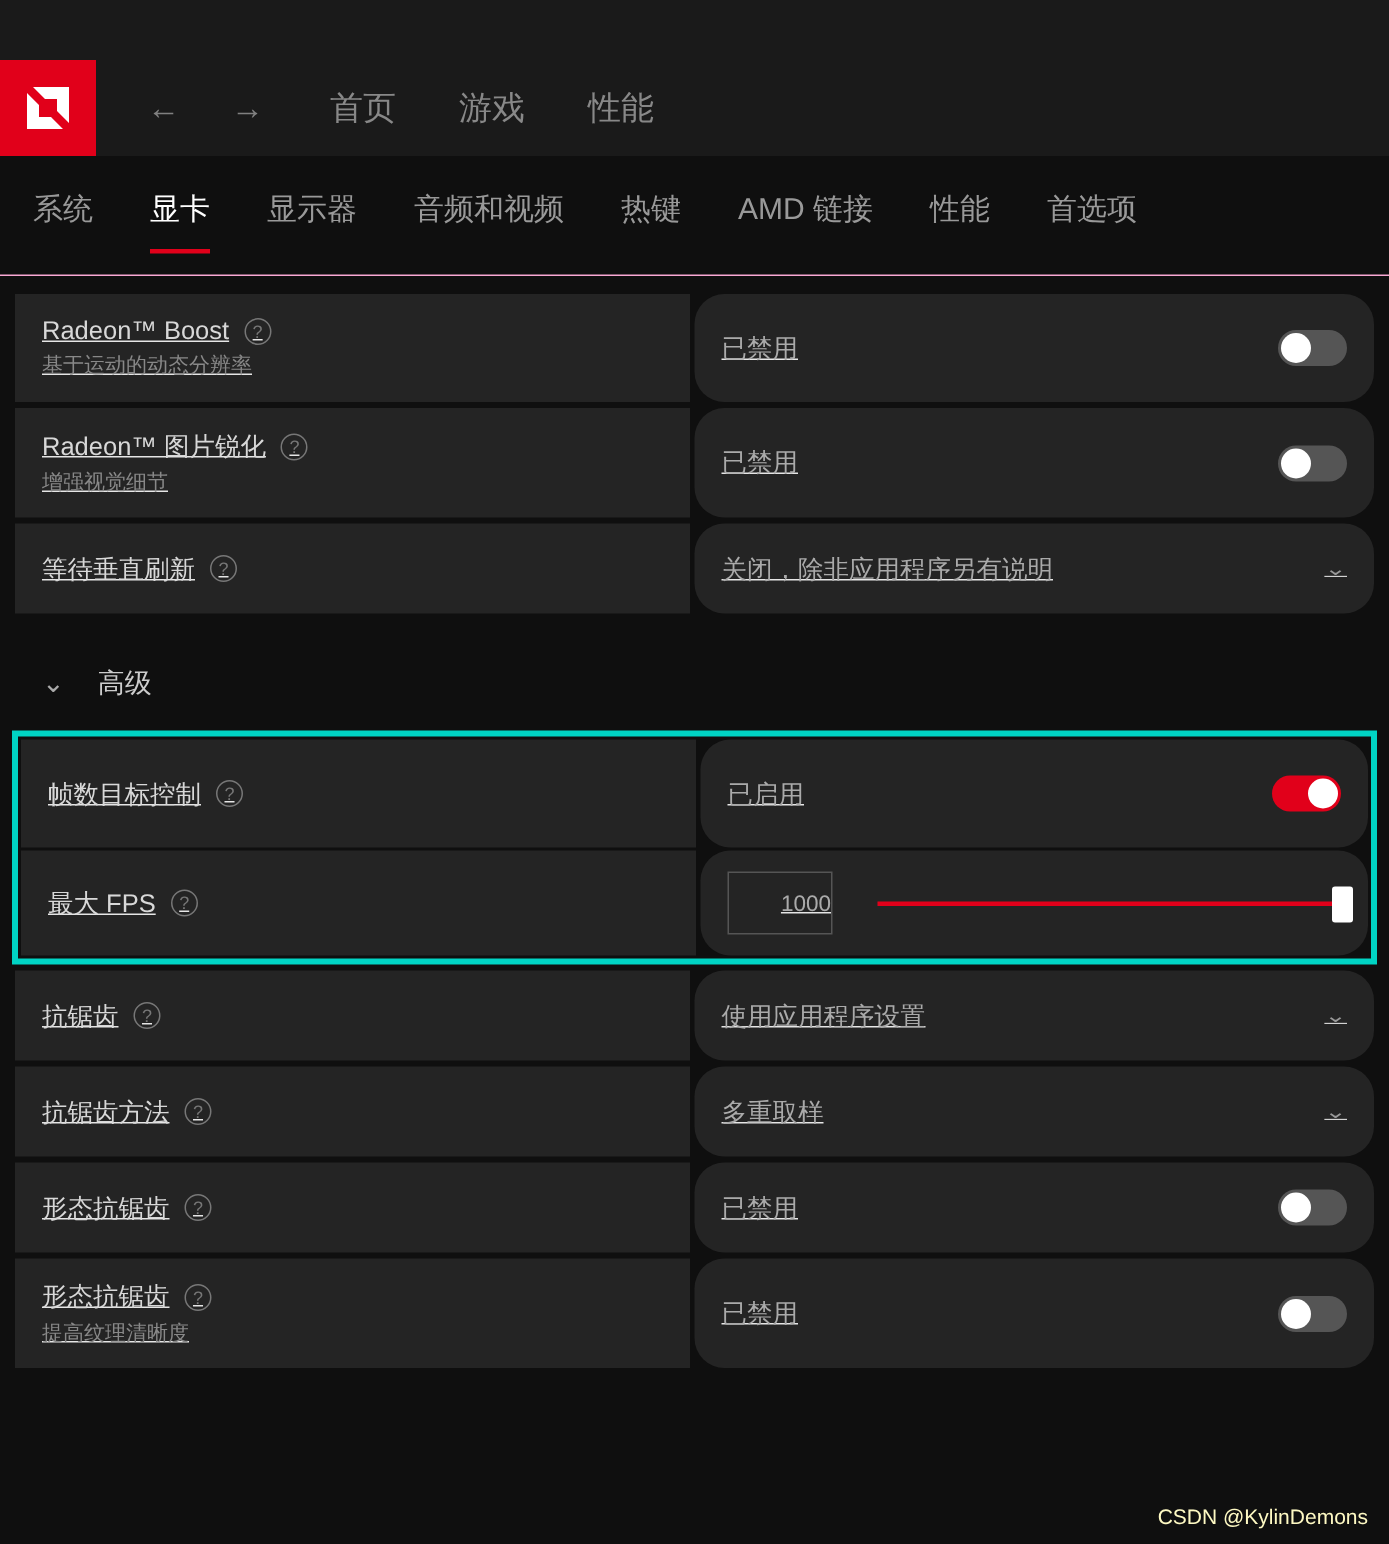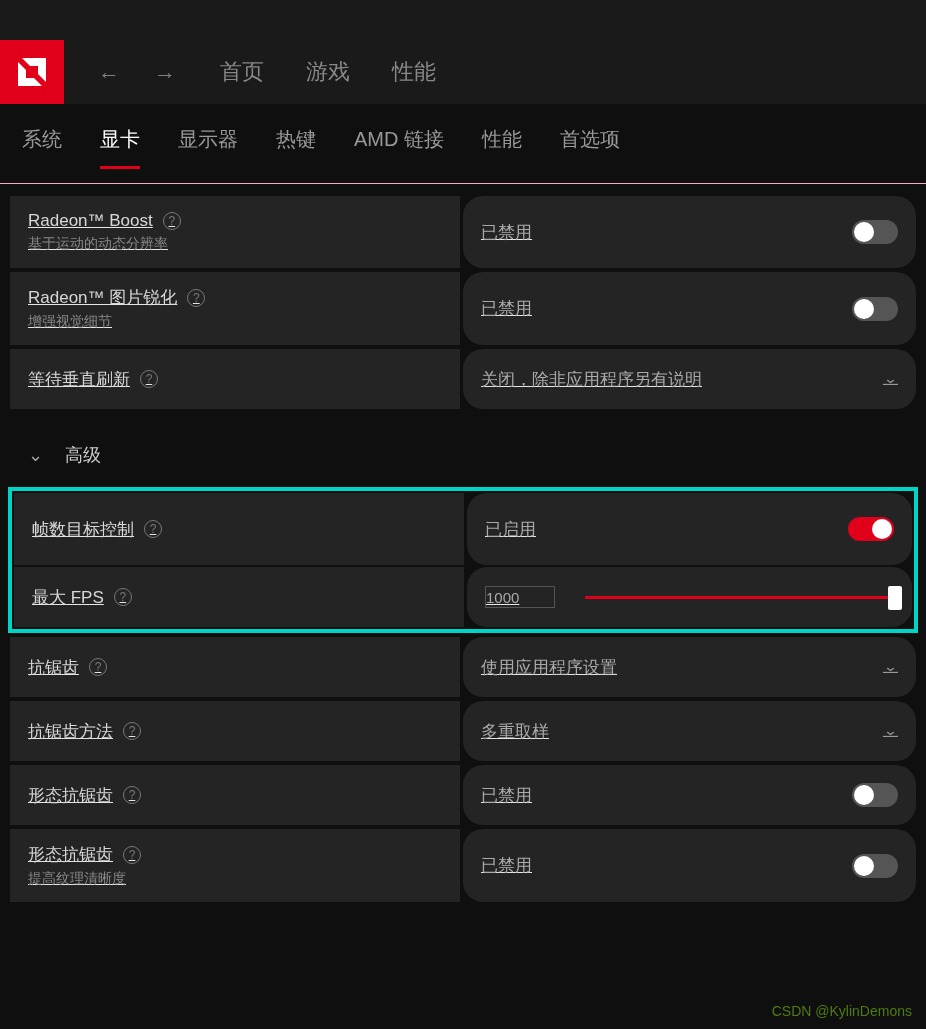--- a/index.html
+++ b/index.html
@@ -103,39 +103,39 @@
 }
 .chev-down { color: #aaa; font-size: 18px; }
 .highlight-box {
   border: 4px solid #00d4c4;
   margin: 0 -2px 4px;
   padding: 2px;
 }
 .highlight-box .row { margin-bottom: 2px; }
 .highlight-box .row:last-child { margin-bottom: 0; }
 .num-input {
-  width: 70px; height: 22px;
+  width: 70px; height: 42px;
   background: transparent;
   border: 1px solid #555;
-  color: #aaa; text-align: left;
+  color: #aaa; text-align: right;
   font-size: 15px; margin-right: 30px;
 }
 .slider-wrap { flex: 1; display: flex; align-items: center; }
 .slider {
   flex: 1; height: 3px; background: #e1001a;
   position: relative;
 }
 .slider-thumb {
   position: absolute; right: -8px; top: -10px;
   width: 14px; height: 24px; background: #fff;
   border-radius: 2px;
 }
 .watermark {
   position: absolute; bottom: 10px; right: 14px;
-  color: #4d7c0f; font-size: 14px;
+  color: #fef9c3; font-size: 14px;
 }
 </style>
 </head>
 <body>
 
 <div class="titlebar"></div>
 
 <div class="header">
   <div class="amd-logo">
     <svg viewBox="0 0 36 36">
@@ -150,20 +150,21 @@
     <span class="top-nav-item">首页</span>
     <span class="top-nav-item">游戏</span>
     <span class="top-nav-item">性能</span>
   </div>
 </div>
 
 <div class="tabs">
   <span class="tab">系统</span>
   <span class="tab active">显卡</span>
   <span class="tab">显示器</span>
+  <span class="tab">音频和视频</span>
   <span class="tab">热键</span>
   <span class="tab">AMD 链接</span>
   <span class="tab">性能</span>
   <span class="tab">首选项</span>
 </div>
 
 <div class="content">
 
   <div class="row">
     <div class="row-left">

